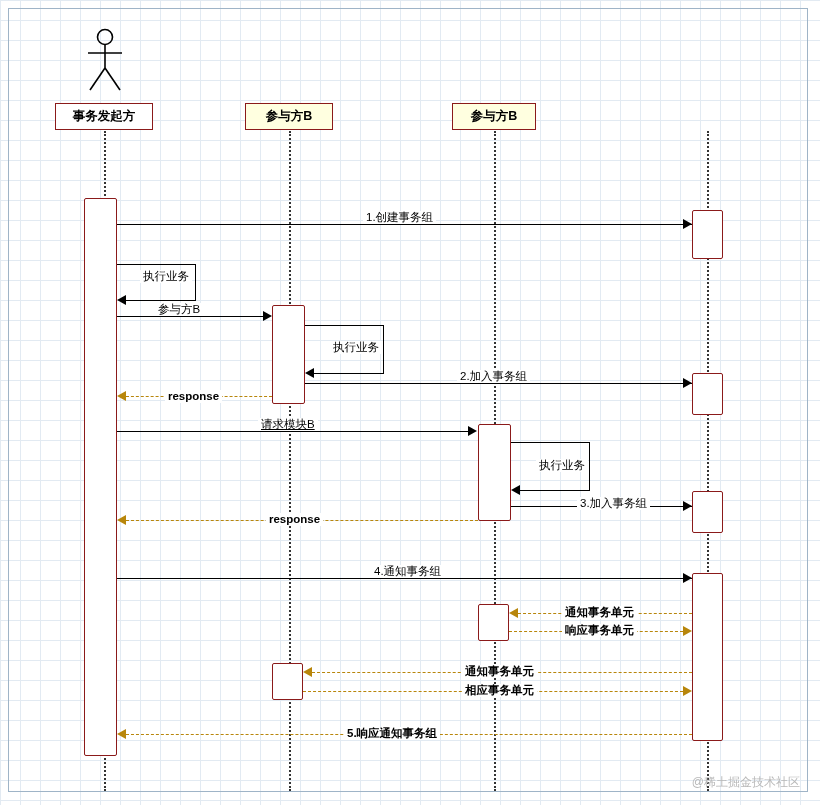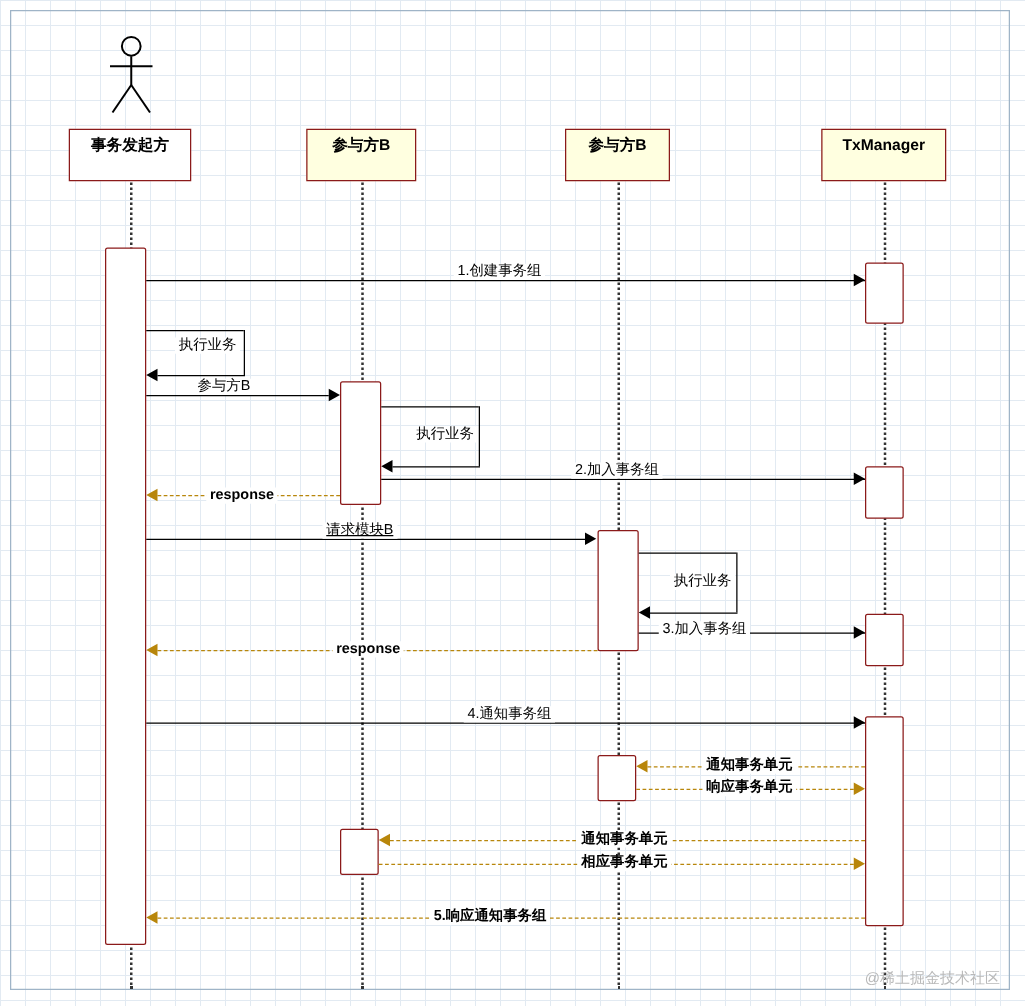--- a/index.html
+++ b/index.html
@@ -30,21 +30,21 @@
   .actor-box{
     position:absolute;
     box-sizing:border-box;
     border:1px solid #8b1a1a;
     background:#ffffe0;
     color:#000;
     font-size:12.5px;
     font-weight:bold;
     text-align:center;
     line-height:25px;
-    height:42px;
+    height:27px;
     white-space:nowrap;
   }
   .actor-box.plain{background:#ffffff;}
   .lifeline{
     position:absolute;
     width:0;
     border-left:2px dotted #333;
   }
   .activation{
     position:absolute;
@@ -135,23 +135,20 @@
 
   <div class="actor-box plain" style="left:55px;top:103px;width:98px;">
     <span>事务发起方</span>
   </div>
   <div class="actor-box" style="left:245px;top:103px;width:88px;">
     <span>参与方B</span>
   </div>
   <div class="actor-box" style="left:452px;top:103px;width:84px;">
     <span>参与方B</span>
   </div>
-  <div class="actor-box" style="left:657px;top:103px;width:100px;">
-    <span>TxManager</span>
-  </div>
 
   <div class="activation" style="left:84px;top:198px;width:33px;height:558px;"></div>
 
   <div class="activation" style="left:692px;top:210px;width:31px;height:49px;"></div>
   <div class="activation" style="left:272px;top:305px;width:33px;height:99px;"></div>
   <div class="activation" style="left:692px;top:373px;width:31px;height:42px;"></div>
   <div class="activation" style="left:478px;top:424px;width:33px;height:97px;"></div>
   <div class="activation" style="left:692px;top:491px;width:31px;height:42px;"></div>
   <div class="activation" style="left:692px;top:573px;width:31px;height:168px;"></div>
   <div class="activation" style="left:478px;top:604px;width:31px;height:37px;"></div>
@@ -190,21 +187,21 @@
   <div class="msg-label" style="left:258px;top:418px;text-decoration:underline;">请求模块B</div>
 
   <div class="msg-line" style="left:511px;top:442px;width:78px;"></div>
   <div class="vline" style="left:589px;top:442px;height:48px;"></div>
   <div class="msg-line" style="left:520px;top:490px;width:70px;"></div>
   <div class="arrow left-solid" style="left:511px;top:485px;"></div>
   <div class="msg-label" style="left:536px;top:459px;">执行业务</div>
 
   <div class="msg-line" style="left:511px;top:506px;width:181px;"></div>
   <div class="arrow right-solid" style="left:683px;top:501px;"></div>
-  <div class="msg-label" style="left:527px;top:497px;text-align:center;">3.加入事务组</div>
+  <div class="msg-label" style="left:577px;top:497px;text-align:center;">3.加入事务组</div>
 
   <div class="msg-line dashed" style="left:126px;top:520px;width:352px;"></div>
   <div class="arrow left-dashed" style="left:117px;top:515px;"></div>
   <div class="msg-label gold" style="left:266px;top:513px;">response</div>
 
   <div class="msg-line" style="left:117px;top:578px;width:575px;"></div>
   <div class="arrow right-solid" style="left:683px;top:573px;"></div>
   <div class="msg-label" style="left:371px;top:565px;">4.通知事务组</div>
 
   <div class="msg-line dashed" style="left:518px;top:613px;width:174px;"></div>

